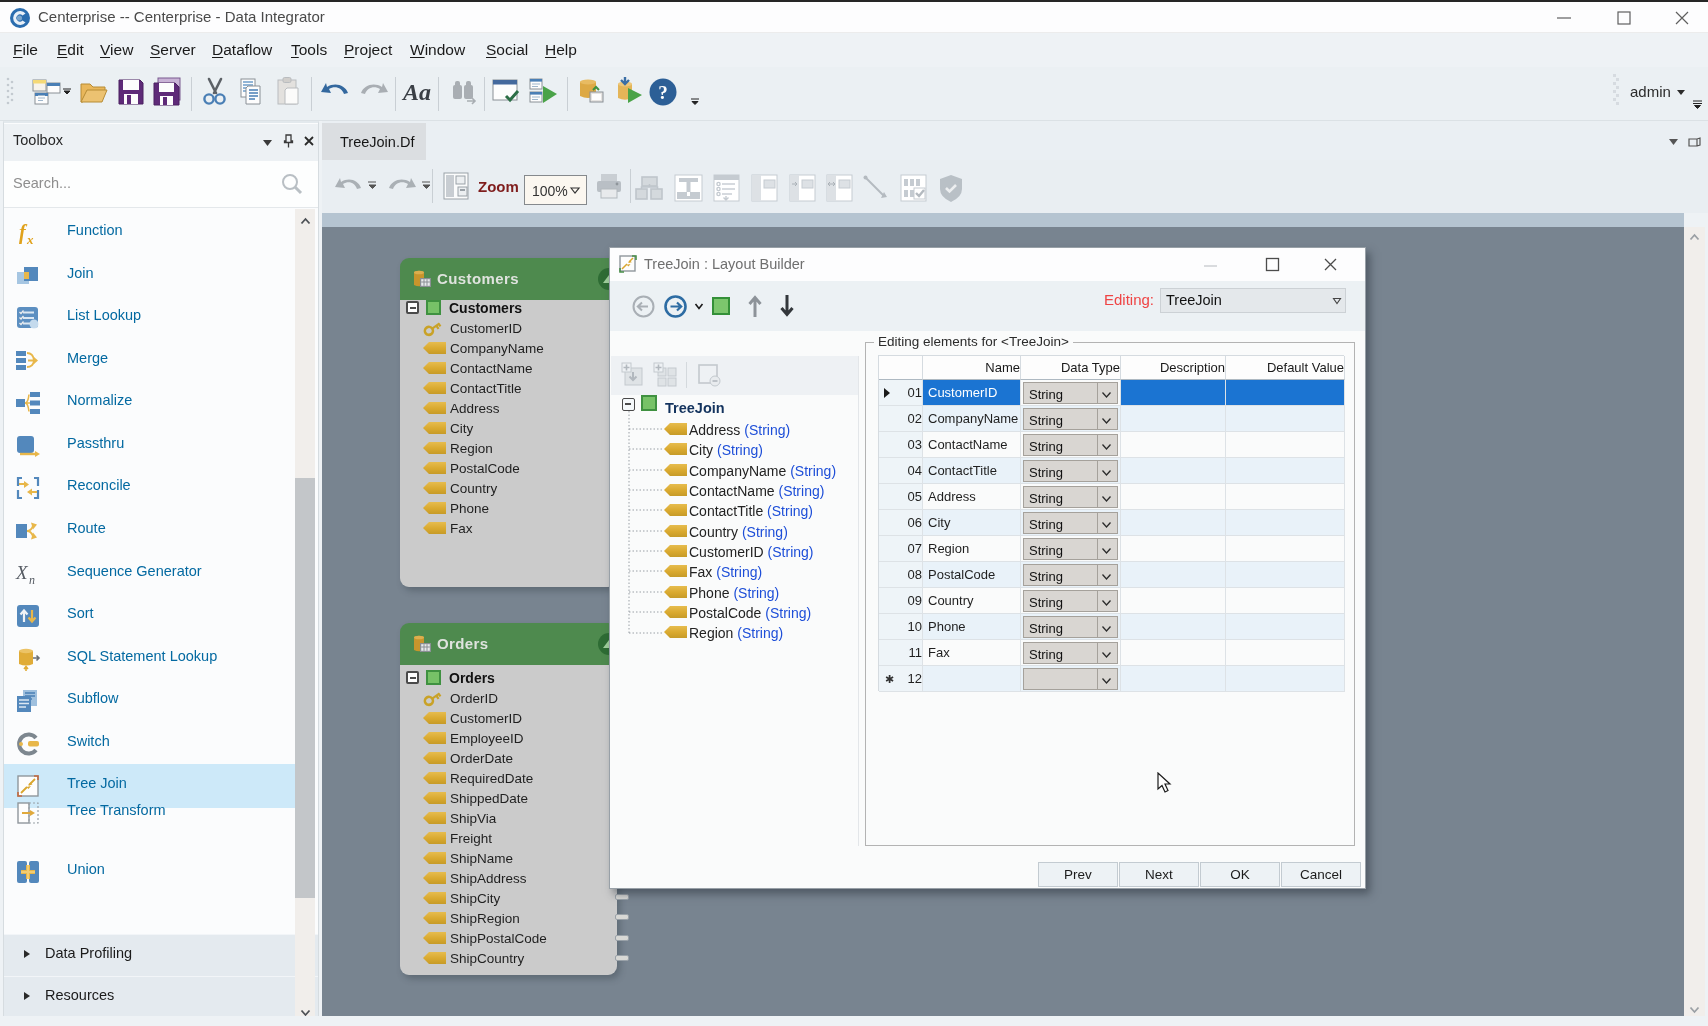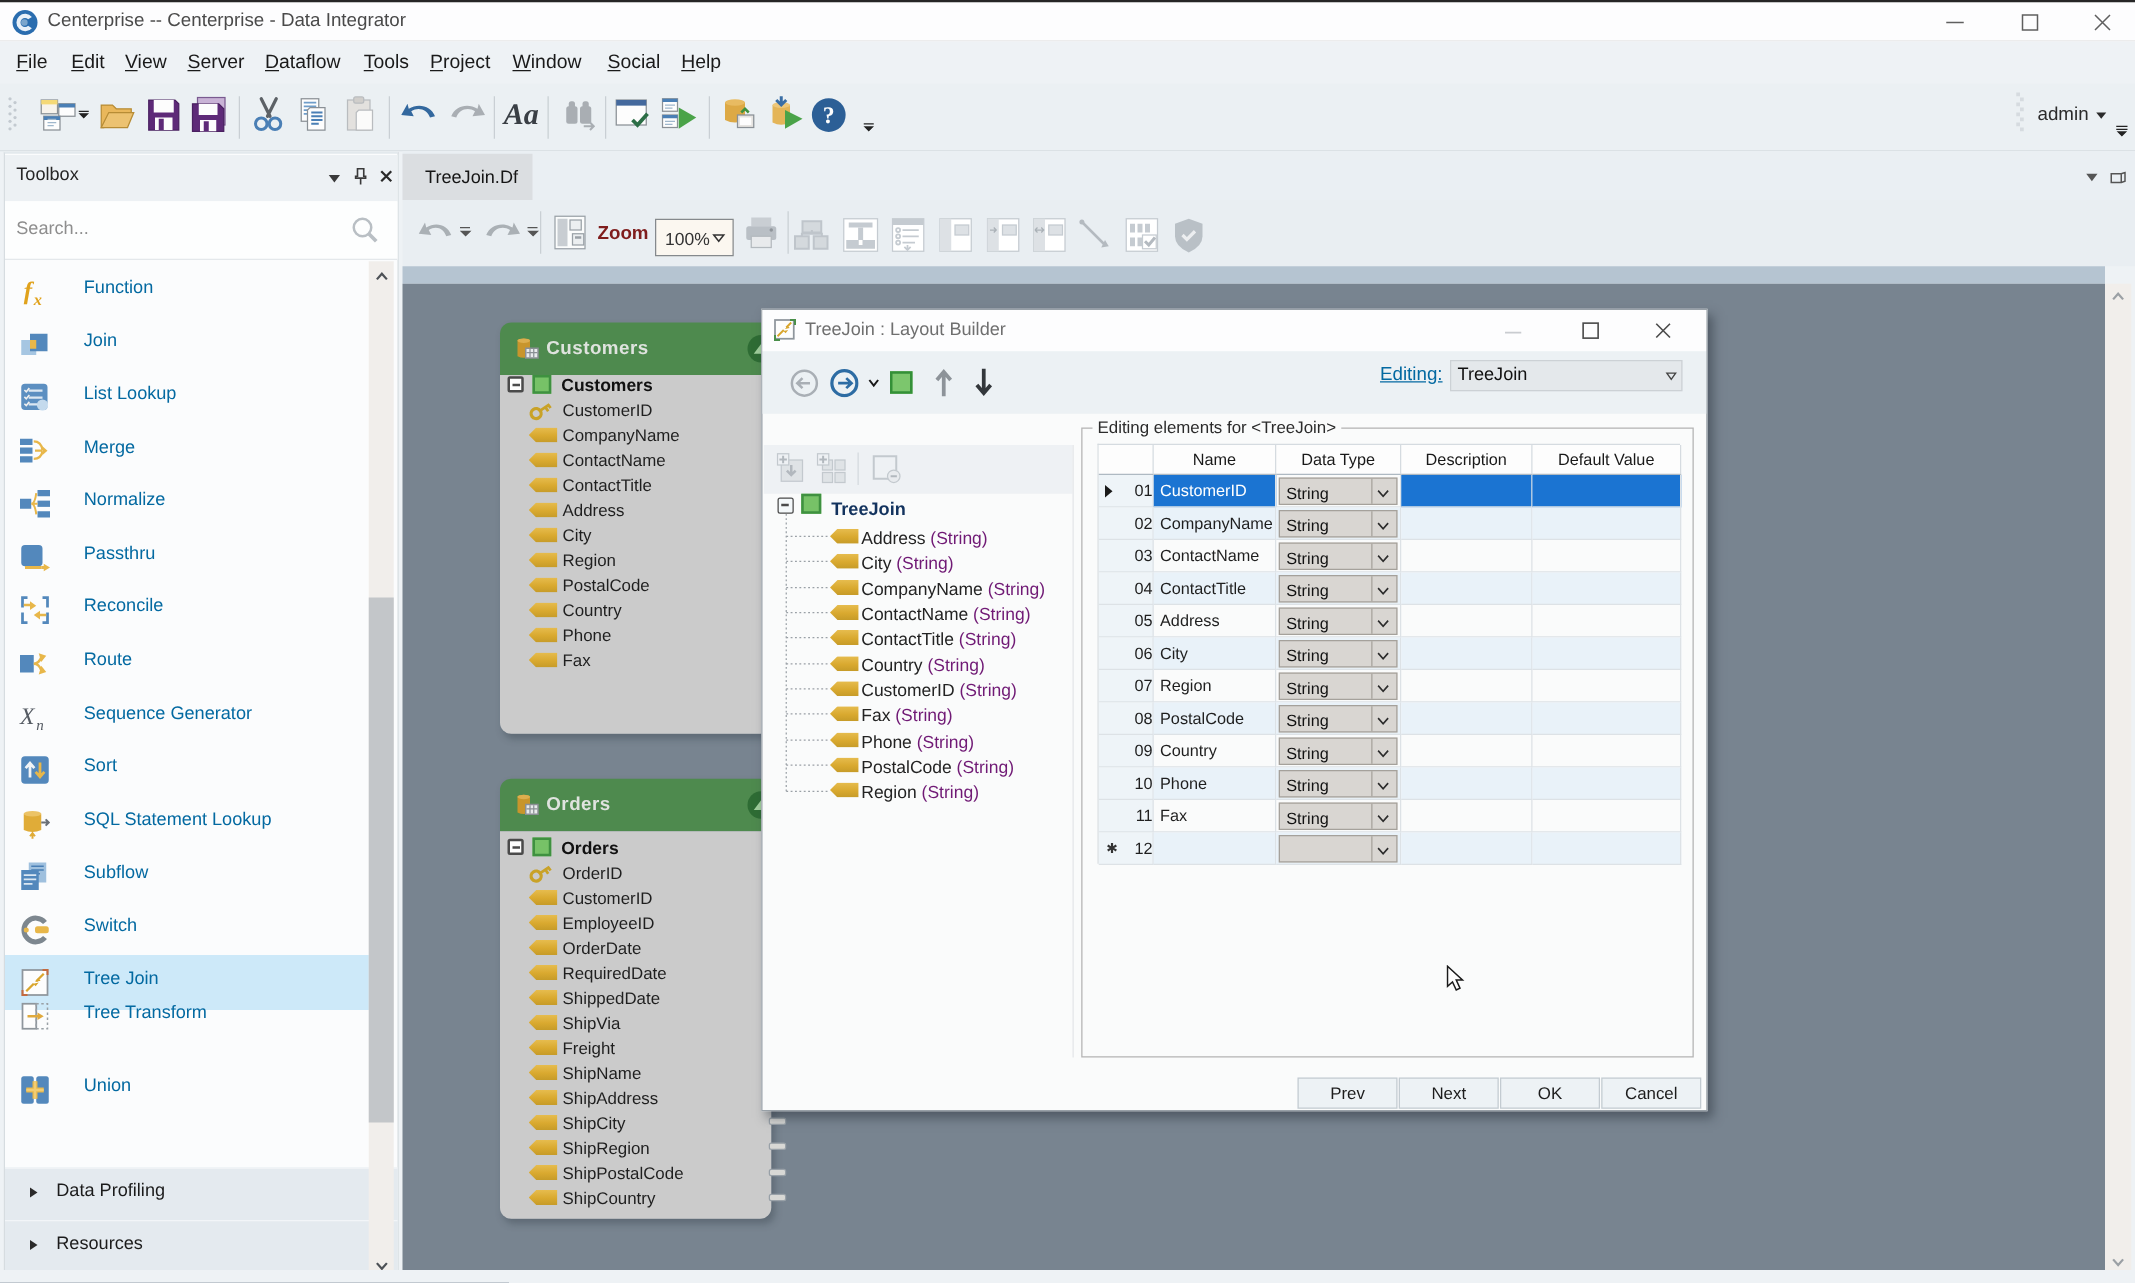--- a/index.html
+++ b/index.html
@@ -57,37 +57,37 @@
 #dlgtitle { left:0; top:0; width:100%; height:33px; background:#fdfdfe; }
 #dlgtitletext { left:34px; top:8px; font-size:14.5px; color:#6f6f6f; }
 #dlgtoolbar { left:0; top:33px; width:100%; height:50px; background:#ecf1f4; }
 #treepanel-band { left:1px; top:108px; width:247px; height:39px; background:#eef1f4; }
 #treedivider { left:248px; top:108px; width:1px; height:490px; background:#e3e6e9; }
 #groupbox { left:255px; top:94px; width:490px; height:504px; border:1px solid #b3b3b3; }
 #gblabel { position:absolute; left:8px; top:-9px; background:#fafbfb; padding:0 4px; font-size:13.5px; color:#2b2b2b; }
 
 #dtable { position:absolute; left:12px; top:12px; width:466px; height:336px; border-left:1px solid #d5dbe0; border-top:1px solid #d5dbe0; }
 .dhr { position:absolute; left:0; top:0; width:466px; height:24px; background:#fdfdfd; }
-.dhc { position:absolute; top:0; height:24px; line-height:23px; text-align:center; font-size:13px; color:#191919; border-right:1px solid #d5dbe0; border-bottom:1px solid #aeb9c2; }
+.dhc { position:absolute; top:0; height:24px; line-height:23px; text-align:right; font-size:13px; color:#191919; border-right:1px solid #d5dbe0; border-bottom:1px solid #aeb9c2; }
 .alt { background:#e9f2f9; }
 .sel { background:#1b74d2 !important; color:#fff !important; }
 .drow { position:absolute; left:0; width:466px; height:26px; }
 .dcell { position:absolute; top:0; height:26px; border-right:1px solid #dde2e6; border-bottom:1px solid #dde2e6; font-size:13px; color:#1f1f1f; }
 .dnum { left:0; width:44px; background:#eef4f8; text-align:right; line-height:26px; }
 .dname { left:44px; width:98px; line-height:26px; padding-left:5px; }
 .dtype { left:142px; width:100px; }
 .ddesc { left:242px; width:105px; }
 .ddef  { left:347px; width:119px; }
 .combo { position:absolute; left:2px; top:2px; width:95px; height:22px; background:#d9d6d2; border:1px solid #a5a19b; }
 .combo .ctext { position:absolute; left:5px; top:4px; font-size:13px; color:#111; }
 .combo .cbtn { position:absolute; right:0; top:0; width:20px; height:20px; border-left:1px solid #a5a19b; }
 .dlgbtn { position:absolute; top:614px; width:80px; height:25px; background:#edf2f5; border:1px solid #c3cbd1; font-size:13.5px; color:#1c1c1c; text-align:center; line-height:23px; }
 
 .dtreerow { position:absolute; white-space:nowrap; font-size:14px; color:#232323; }
-.dtreerow .gray { color:#701a75; }
+.dtreerow .gray { color:#1d4ed8; }
 svg { display:block; }
 </style>
 </head>
 <body>
 <div class="abs" id="topline"></div>
 <div class="abs" id="titlebar"></div>
 <svg class="abs" style="left:9px;top:7px" width="22" height="22" viewBox="0 0 22 22">
   <circle cx="11" cy="11" r="10" fill="#2a6daf"></circle>
   <path d="M16.5 6.5 A7 7 0 1 0 16.5 15.5 L13.5 13.6 A3.6 3.6 0 1 1 13.5 8.4 Z" fill="#e8f0f8"></path>
   <circle cx="10.5" cy="11" r="2.6" fill="#7aa5cc"></circle>
@@ -650,21 +650,21 @@
   <svg class="abs" style="left:84px;top:55px" width="10" height="7" viewBox="0 0 10 7">
       <path d="M1.5 1 L5 5.5 L8.5 1" fill="none" stroke="#1a1a1a" stroke-width="1.6"></path>
     </svg>
   <div class="abs" style="left:102px;top:49px;width:18px;height:18px;background:#7cc66d;border:2px solid #349038;"></div>
   <svg class="abs" style="left:137px;top:45px" width="16" height="26" viewBox="0 0 16 26">
       <path d="M8 24 V6 M2.5 11 L8 4.5 L13.5 11" stroke="#8d9399" stroke-width="3" fill="none"></path>
     </svg>
   <svg class="abs" style="left:169px;top:45px" width="16" height="26" viewBox="0 0 16 26">
       <path d="M8 2 V20 M2.5 15 L8 21.5 L13.5 15" stroke="#33373b" stroke-width="3" fill="none"></path>
     </svg>
-  <div class="abs" style="left:494px;top:43px;font-size:15px;color:#0369a1;text-decoration:underline;">Editing:</div>
+  <div class="abs" style="left:494px;top:43px;font-size:15px;color:#ef4444;">Editing:</div>
   <div class="abs" style="left:550px;top:40px;width:186px;height:25px;background:#e4e8eb;border:1px solid #ccd1d5;"></div>
   <div class="abs" style="left:556px;top:44px;font-size:14.5px;color:#111;">TreeJoin</div>
   <svg class="abs" style="left:722px;top:49px" width="10" height="8" viewBox="0 0 10 8">
       <path d="M1.5 1.5 h7 L5 6.5 Z" fill="none" stroke="#444" stroke-width="1.1"></path>
     </svg>
   <div class="abs" id="treepanel-band"></div>
   <div class="abs" id="treedivider"></div>
 
   <svg class="abs" style="left:11px;top:114px" width="24" height="26" viewBox="0 0 24 26">
       <rect x="4" y="6" width="17" height="17" fill="#dfe3e6" stroke="#c3c9ce"></rect>

